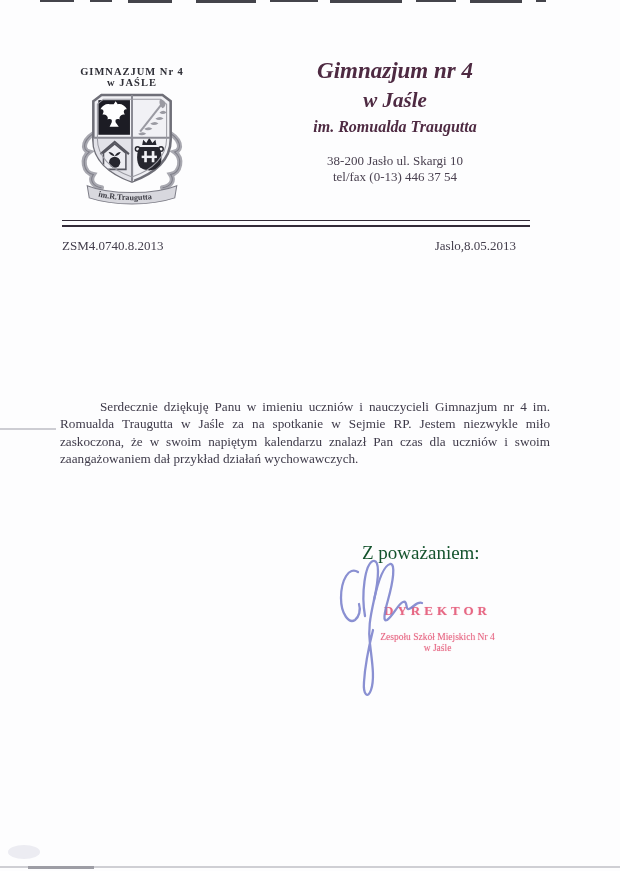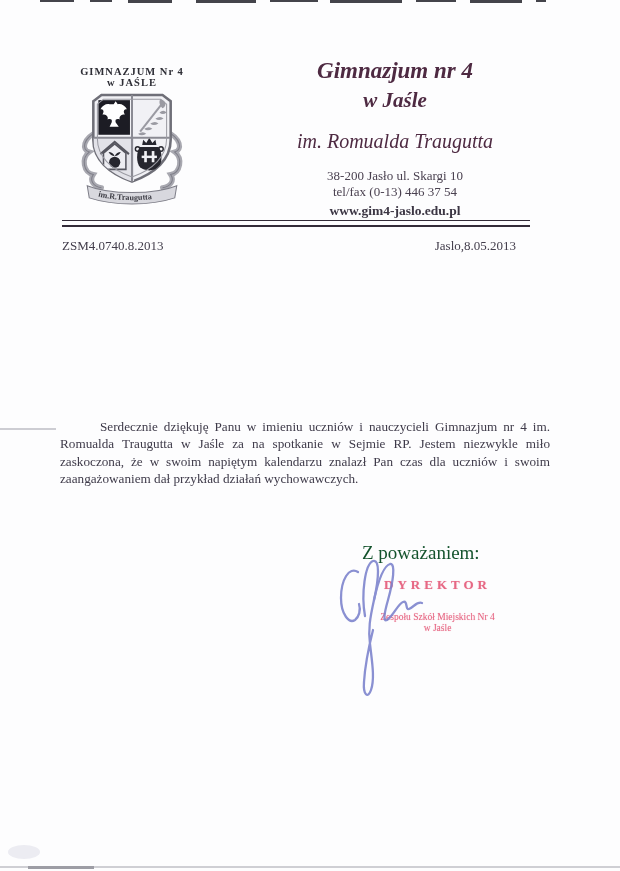--- a/index.html
+++ b/index.html
@@ -18,41 +18,41 @@
   .bottom-line{position:absolute;left:0;top:866px;width:620px;height:2px;background:#c7c7cd;opacity:.85;}
   .bottom-dark{position:absolute;left:28px;top:866px;width:66px;height:3px;background:#9d9da5;}
   .bottom-smudge{position:absolute;left:8px;top:845px;width:32px;height:14px;background:#ececf2;border-radius:50%;}
   
   .logo{position:absolute;left:62px;top:66px;width:140px;text-align:center;color:#2e2e36;}
   .logo-line{font-weight:bold;font-size:10.5px;letter-spacing:1px;line-height:11px;}
   .crest{display:block;margin:3px auto 0 auto;}
   .head-text{position:absolute;left:252px;top:58px;width:286px;text-align:center;}
   .head-title{font-size:23px;font-weight:bold;font-style:italic;color:var(--heading,#4e2a42);line-height:26px;margin:0;}
   .head-sub{font-size:21px;font-weight:bold;font-style:italic;color:var(--heading,#4e2a42);line-height:24px;margin-top:4px;}
-  .head-patron{font-size:20px;font-weight:normal;font-style:italic;color:var(--heading,#4e2a42);line-height:19px;margin-top:20px;}
+  .head-patron{font-size:16px;font-weight:bold;font-style:italic;color:var(--heading,#4e2a42);line-height:19px;margin-top:5px;}
   .head-addr{font-size:13px;color:#4a4150;line-height:16px;margin-top:17px;}
   .head-tel{font-size:13px;color:#4a4150;line-height:16px;}
   .head-site{font-size:13.5px;font-weight:bold;color:#3c3644;line-height:17px;margin-top:2px;}
   
   .double-rule{position:absolute;left:62px;top:220px;width:468px;height:4px;
     border-top:1.5px solid var(--rule,#332b38);border-bottom:2.5px solid var(--rule,#332b38);}
   .ref-row{position:absolute;left:62px;top:238px;width:454px;display:flex;justify-content:space-between;
     font-size:13px;color:#423d4b;align-items:flex-end;}
   
   .recipient{position:absolute;left:68px;top:301px;font-weight:bold;font-size:13px;line-height:15.5px;color:#3b3544;}
   
-  .letter-body{position:absolute;left:60px;top:418px;width:490px;font-size:13.2px;line-height:17.4px;
+  .letter-body{position:absolute;left:60px;top:398px;width:490px;font-size:13.2px;line-height:17.4px;
     text-align:justify;color:var(--body-text,#3e3a49);}
   .letter-body p{margin:0;text-indent:40px;}
   .valediction{position:absolute;left:362px;top:542px;font-size:19px;color:#14532d;}
   
-  .stamp{position:absolute;left:350px;top:578px;width:175px;text-align:center;
+  .stamp{position:absolute;left:350px;top:604px;width:175px;text-align:center;
     color:var(--stamp,#e2486a);opacity:.82;text-shadow:0 0 1px rgba(226,72,106,.45);}
   .stamp-title{font-size:13px;font-weight:bold;letter-spacing:4px;line-height:14px;}
-  .stamp-org1{font-size:9.5px;line-height:11px;margin-top:20px;}
+  .stamp-org1{font-size:9.5px;line-height:11px;margin-top:14px;}
   .stamp-org2{font-size:9.5px;line-height:11px;}
   .stamp-name{font-size:12px;font-weight:bold;font-style:italic;letter-spacing:1px;line-height:14px;margin-top:4px;}
   .ink{position:absolute;left:325px;top:552px;z-index:3;}
 </style>
 </head>
 <body>
 
 <div class="page">
 
   <div>
@@ -130,21 +130,20 @@
       </text>
     </svg>
   </div>
 
   <div class="head-text">
     <div class="head-title">Gimnazjum nr 4</div>
     <div class="head-sub">w Jaśle</div>
     <div class="head-patron">im. Romualda Traugutta</div>
     <div class="head-addr">38-200 Jasło ul.  Skargi 10</div>
     <div class="head-tel">tel/fax (0-13) 446 37 54</div>
-    <div class="head-site">www.gim4-jaslo.edu.pl</div>
   </div>
 
   <div class="double-rule"></div>
 
   <div class="ref-row">
     <span>ZSM4.0740.8.2013</span>
     <span>Jaslo,8.05.2013</span>
   </div>
 
 

